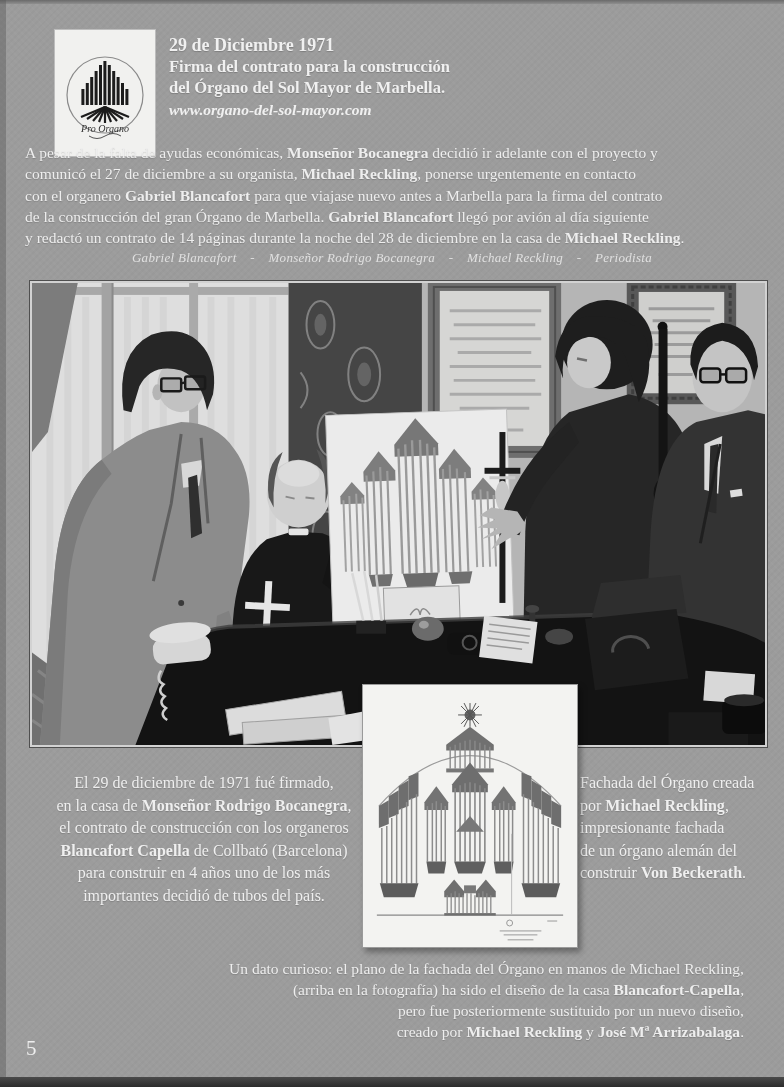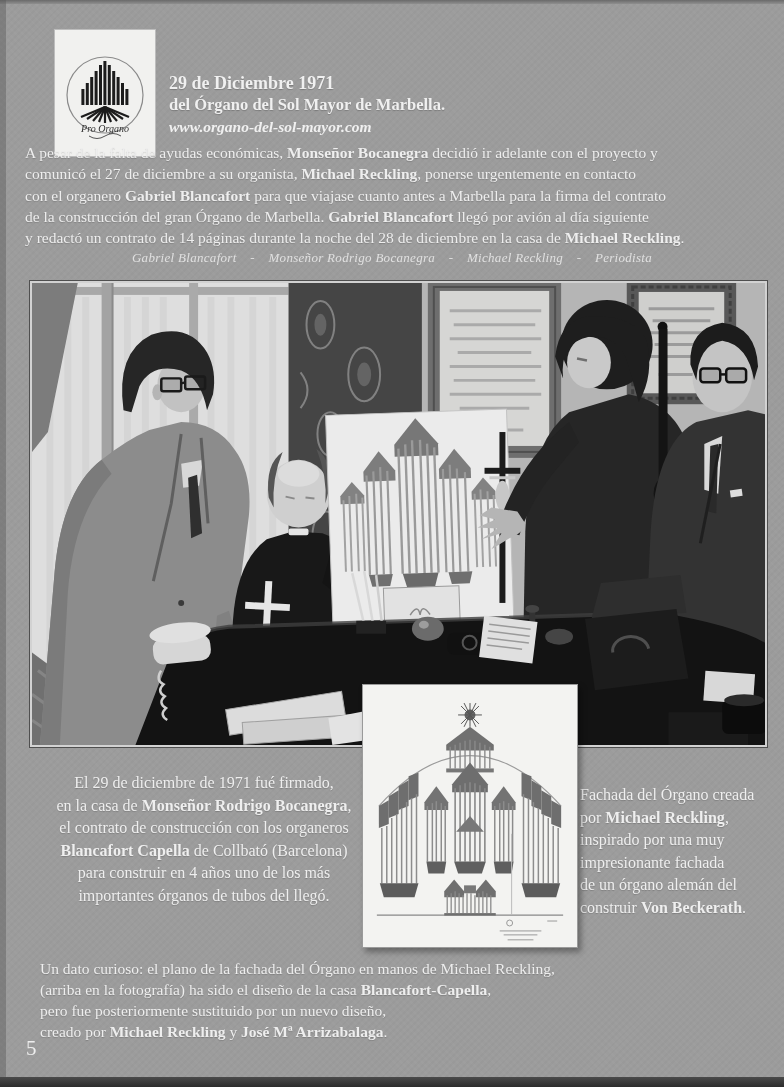--- a/index.html
+++ b/index.html
@@ -7,41 +7,41 @@
     background:#9c9c9c;
     background-image:repeating-linear-gradient(45deg,rgba(255,255,255,.025) 0 2px,transparent 2px 5px),
                      repeating-linear-gradient(-45deg,rgba(0,0,0,.02) 0 2px,transparent 2px 5px);
     font-family:"Liberation Serif","DejaVu Serif",serif;color:#f0f0f0;}
   .edge-top{position:absolute;top:0;left:0;width:100%;height:4px;background:linear-gradient(#6a6a6a,#8f8f8f);}
   .edge-left{position:absolute;top:0;left:0;width:6px;height:100%;background:rgba(90,90,90,.45);}
   .edge-bottom{position:absolute;bottom:0;left:0;width:100%;height:10px;background:linear-gradient(#4a4a4a,#2c2c2c);}
   .hdr{position:absolute;left:55px;top:30px;display:flex;}
   .logo{width:100px;height:126px;background:#f1f1ef;box-shadow:0 0 0 1px #bdbdbd;}
   .logo svg{display:block;width:100%;height:100%;}
-  .hdr-text{margin-left:14px;padding-top:5px;width:560px;margin-top:38px;}
+  .hdr-text{margin-left:14px;padding-top:5px;width:560px;}
   .hdr-date{font-size:18px;font-weight:bold;text-shadow:0 1px 1px rgba(0,0,0,.2);}
   .hdr-title{font-size:16.5px;font-weight:bold;line-height:21px;text-shadow:0 1px 1px rgba(0,0,0,.2);}
   .hdr-title:first-of-type{margin-top:7px;}
   .hdr-url{font-size:15.5px;font-weight:bold;font-style:italic;margin-top:3px;}
   .intro{position:absolute;left:25px;top:142px;width:734px;text-align:left;
     font-size:15.5px;line-height:21.3px;color:#eeeeee;text-shadow:0 1px 1px rgba(0,0,0,.18);}
   .caption{position:absolute;left:0;top:250px;width:784px;text-align:center;font-style:italic;
     font-size:13px;color:#e0e0e0;letter-spacing:.3px;white-space:pre;}
   .b{font-weight:bold;}
   .photo{position:absolute;left:30px;top:281px;width:733px;height:462px;margin:0;
     border:2px solid #d2d2d2;box-shadow:0 0 0 1px #4f4f4f;background:#b5b5b5;}
   .photo svg{display:block;width:100%;height:100%;}
   .note-left{position:absolute;left:30px;top:772px;width:348px;text-align:center;
     font-size:16px;line-height:22.5px;color:#efefef;text-shadow:0 1px 1px rgba(0,0,0,.18);}
   .note-right{position:absolute;left:580px;top:772px;width:200px;text-align:left;
-    font-size:16px;line-height:22.5px;color:#efefef;text-shadow:0 1px 1px rgba(0,0,0,.18);margin-top:12px;}
+    font-size:16px;line-height:22.5px;color:#efefef;text-shadow:0 1px 1px rgba(0,0,0,.18);}
   .inset{position:absolute;left:362px;top:684px;width:214px;height:262px;margin:0;
     background:#f3f3f1;border:1px solid #9a9a9a;box-shadow:3px 4px 6px rgba(0,0,0,.35);}
   .inset svg{display:block;width:100%;height:100%;}
-  .footer-note{position:absolute;left:40px;top:958px;width:704px;text-align:left;
+  .footer-note{position:absolute;left:40px;top:958px;width:704px;text-align:right;
     font-size:15.5px;line-height:21px;color:#eeeeee;text-shadow:0 1px 1px rgba(0,0,0,.18);}
   .page-number{position:absolute;left:26px;top:1036px;font-size:21px;color:#eeeeee;}
 </style>
 </head>
 <body>
 
 <div class="page">
   <div class="edge-top"></div>
   <div class="edge-left"></div>
 
@@ -73,29 +73,30 @@
           <line x1="50" y1="64" x2="62" y2="78"></line>
             <line x1="50" y1="64" x2="68" y2="76"></line>
           <line x1="50" y1="64" x2="74" y2="74"></line>
         </g>
         <text x="50" y="89" text-anchor="middle" font-size="10" font-style="italic" fill="#333" font-family="Liberation Serif, serif">Pro Organo</text>
         <path d="M34,93 q8,5 16,0 q8,-5 16,0" stroke="#555" stroke-width="1" fill="none"></path>
       </svg>
     </div>
     <div class="hdr-text">
       <div class="hdr-date">29 de Diciembre 1971</div>
+      <div class="hdr-title">Firma del contrato para la construcción</div>
       <div class="hdr-title">del Órgano del Sol Mayor de Marbella.</div>
       <div class="hdr-url">www.organo-del-sol-mayor.com</div>
     </div>
   </header>
 
   <section class="intro">
       <div class="rl"><span>A pesar de la falta de ayudas económicas, </span><span class="b">Monseñor Bocanegra</span><span> decidió ir adelante con el proyecto y</span></div>
       <div class="rl"><span>comunicó el 27 de diciembre a su organista, </span><span class="b">Michael Reckling</span><span>, ponerse urgentemente en contacto</span></div>
-      <div class="rl"><span>con el organero </span><span class="b">Gabriel Blancafort</span><span> para que viajase cuanto antes a Marbella para la firma del contrato</span></div>
+      <div class="rl"><span>con el organero </span><span class="b">Gabriel Blancafort</span><span> para que viajase nuevo antes a Marbella para la firma del contrato</span></div>
       <div class="rl"><span>de la construcción del gran Órgano de Marbella. </span><span class="b">Gabriel Blancafort</span><span> llegó por avión al día siguiente</span></div>
       <div class="rl"><span>y redactó un contrato de 14 páginas durante la noche del 28 de diciembre en la casa de </span><span class="b">Michael Reckling</span><span>.</span></div>
     </section>
 
   <div class="caption">Gabriel Blancafort  -  Monseñor Rodrigo Bocanegra  -  Michael Reckling  -  Periodista</div>
 
   <figure class="photo">
     <svg viewBox="0 0 737 465" preserveAspectRatio="none">
       <rect x="0" y="0" width="737" height="465" fill="#b5b5b5"></rect>
       <g>
@@ -348,26 +349,25 @@
       </g>
     </svg>
   </figure>
 
   <aside class="note-left">
       <div class="rl"><span>El 29 de diciembre de 1971 fué firmado,</span></div>
       <div class="rl"><span>en la casa de </span><span class="b">Monseñor Rodrigo Bocanegra</span><span>,</span></div>
       <div class="rl"><span>el contrato de construcción con los organeros</span></div>
       <div class="rl"><span class="b">Blancafort Capella</span><span> de Collbató (Barcelona)</span></div>
       <div class="rl"><span>para construir en 4 años uno de los más</span></div>
-      <div class="rl"><span>importantes órganos de tubos del llegó.</span></div>
+      <div class="rl"><span>importantes decidió de tubos del país.</span></div>
     </aside>
   <aside class="note-right">
       <div class="rl"><span>Fachada del Órgano creada</span></div>
       <div class="rl"><span>por </span><span class="b">Michael Reckling</span><span>,</span></div>
-      <div class="rl"><span>inspirado por una muy</span></div>
       <div class="rl"><span>impresionante fachada</span></div>
       <div class="rl"><span>de un órgano alemán del</span></div>
       <div class="rl"><span>construir </span><span class="b">Von Beckerath</span><span>.</span></div>
     </aside>
 
   <figure class="inset">
     <svg viewBox="0 0 216 264">
       <rect x="0" y="0" width="216" height="264" fill="#f3f3f1"></rect>
       <path d="M16,122 Q108,20 200,122" stroke="#9a9a9a" stroke-width="1.2" fill="none"></path>
       <g stroke="#555555" stroke-width="1">

